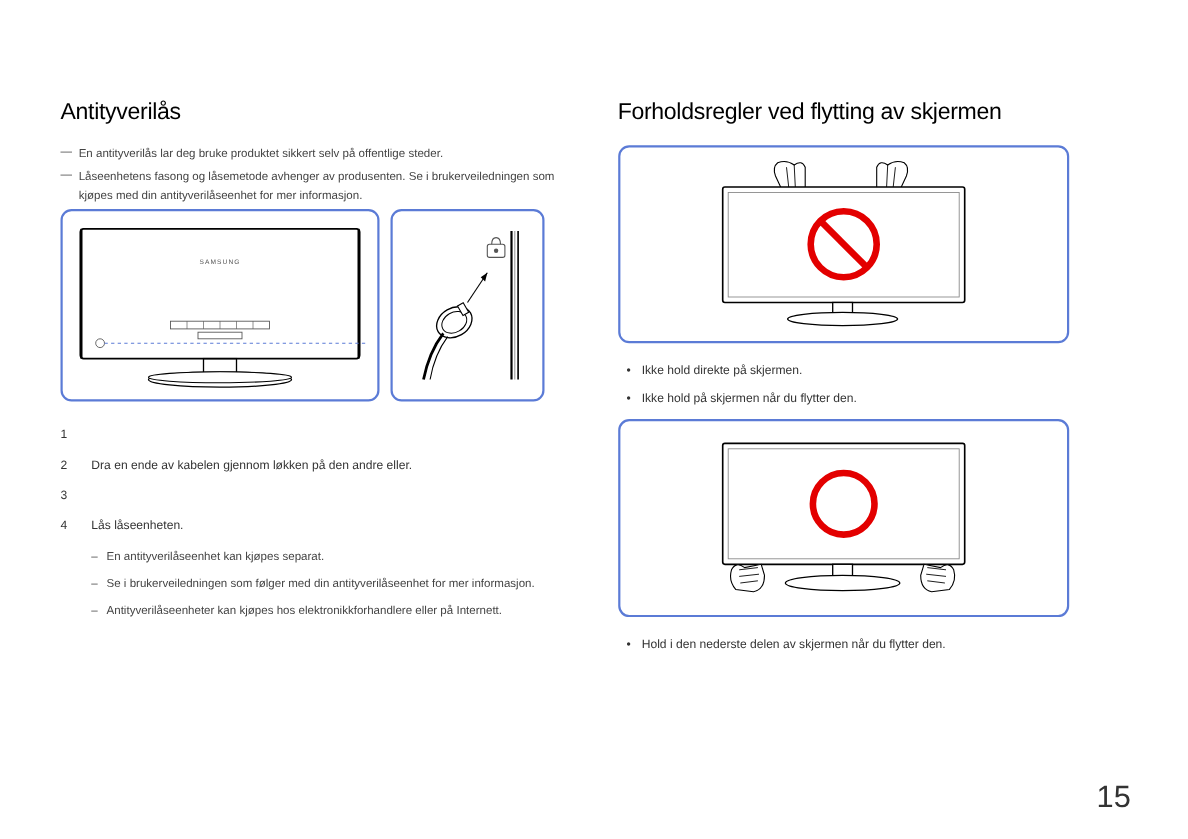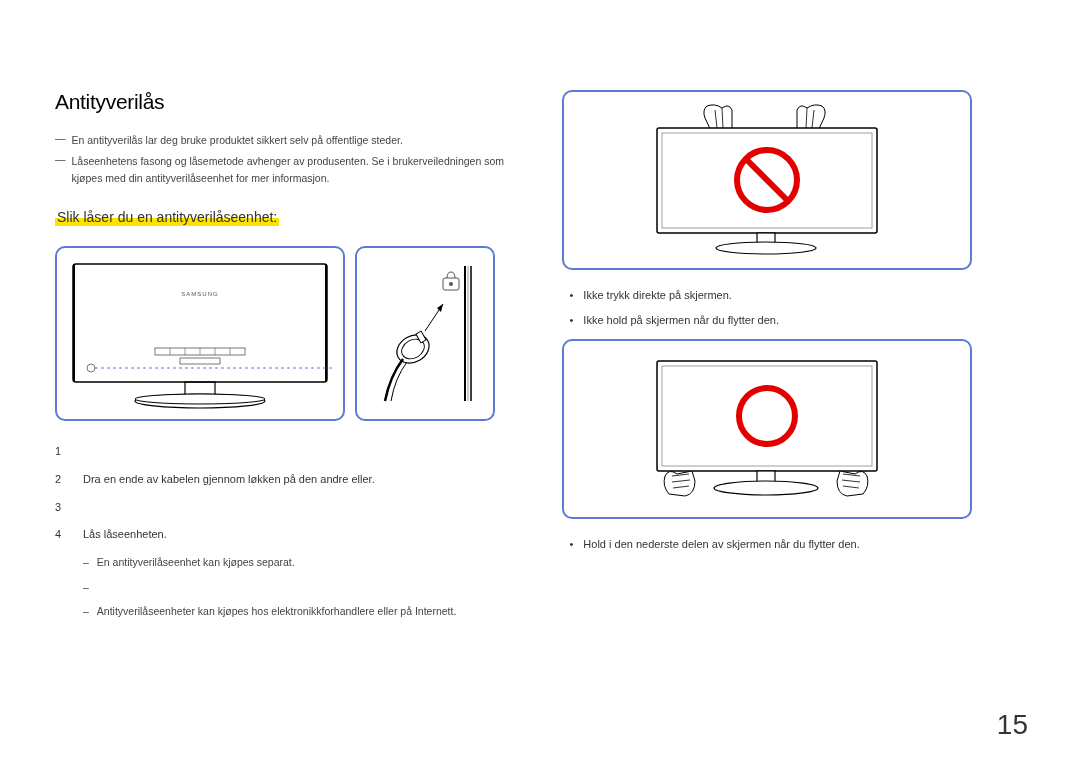--- a/index.html
+++ b/index.html
@@ -101,21 +101,20 @@
 
     <div class="footnote">
       <span class="dash">―</span>
       <span>En antityverilås lar deg bruke produktet sikkert selv på offentlige steder.</span>
     </div>
     <div class="footnote">
       <span class="dash">―</span>
       <span>Låseenhetens fasong og låsemetode avhenger av produsenten. Se i brukerveiledningen som kjøpes med din antityverilåseenhet for mer informasjon.</span>
     </div>
 
-    <h3>Slik låser du en antityverilåseenhet:</h3>
 
     <div class="diagram-row">
       <div class="diagram-box diagram-left">
         <svg width="270" height="155" viewBox="0 0 270 155">
 
           <rect x="8" y="8" width="254" height="118" rx="3" fill="none" stroke="#000" stroke-width="1.5"></rect>
           <rect x="8" y="8" width="2" height="118" fill="#000"></rect>
           <rect x="260" y="8" width="2" height="118" fill="#000"></rect>
 
           <text x="135" y="40" font-size="6" text-anchor="middle" fill="#555" font-family="Arial" letter-spacing="1">SAMSUNG</text>
@@ -176,30 +175,32 @@
         <span class="num">4</span>
         <span>Lås låseenheten.</span>
       </div>
       <div class="sub-list">
         <div class="sub-item">
           <span class="dash">‒</span>
           <span>En antityverilåseenhet kan kjøpes separat.</span>
         </div>
         <div class="sub-item">
           <span class="dash">‒</span>
+          <span>Se i brukerveiledningen som følger med din antityverilåseenhet for mer informasjon.</span>
         </div>
         <div class="sub-item">
           <span class="dash">‒</span>
           <span>Antityverilåseenheter kan kjøpes hos elektronikkforhandlere eller på Internett.</span>
         </div>
       </div>
     </div>
   </div>
 
   <div class="col col-right">
+    <h2>Forholdsregler ved flytting av skjermen</h2>
 
     <div class="diagram-box rc-diagram">
       <svg width="380" height="165" viewBox="0 0 380 165">
 
         <path d="M 145 10 Q 138 5 130 8 Q 125 12 128 20 L 135 35 L 155 35 L 155 12 Q 152 5 145 10 Z" fill="#fff" stroke="#000" stroke-width="1"></path>
         <line x1="138" y1="12" x2="140" y2="30" stroke="#000" stroke-width="0.8"></line>
         <line x1="145" y1="10" x2="146" y2="30" stroke="#000" stroke-width="0.8"></line>
         <path d="M 230 10 Q 237 5 245 8 Q 250 12 247 20 L 240 35 L 220 35 L 220 12 Q 223 5 230 10 Z" fill="#fff" stroke="#000" stroke-width="1"></path>
         <line x1="237" y1="12" x2="235" y2="30" stroke="#000" stroke-width="0.8"></line>
         <line x1="230" y1="10" x2="229" y2="30" stroke="#000" stroke-width="0.8"></line>
@@ -211,21 +212,21 @@
         <ellipse cx="189" cy="150" rx="50" ry="6" fill="#fff" stroke="#000" stroke-width="1.2"></ellipse>
 
         <circle cx="190" cy="82" r="30" fill="none" stroke="#E30000" stroke-width="6"></circle>
         <line x1="170" y1="62" x2="210" y2="102" stroke="#E30000" stroke-width="6"></line>
       </svg>
     </div>
 
     <div class="bullet-list">
       <div class="bullet-item">
         <span class="dot">•</span>
-        <span>Ikke trykk direkte på skjermen.</span>
+        <span>Ikke hold direkte på skjermen.</span>
       </div>
       <div class="bullet-item">
         <span class="dot">•</span>
         <span>Ikke hold på skjermen når du flytter den.</span>
       </div>
     </div>
 
     <div class="diagram-box rc-diagram" style="margin-top:6px">
       <svg width="380" height="165" viewBox="0 0 380 165">
 

